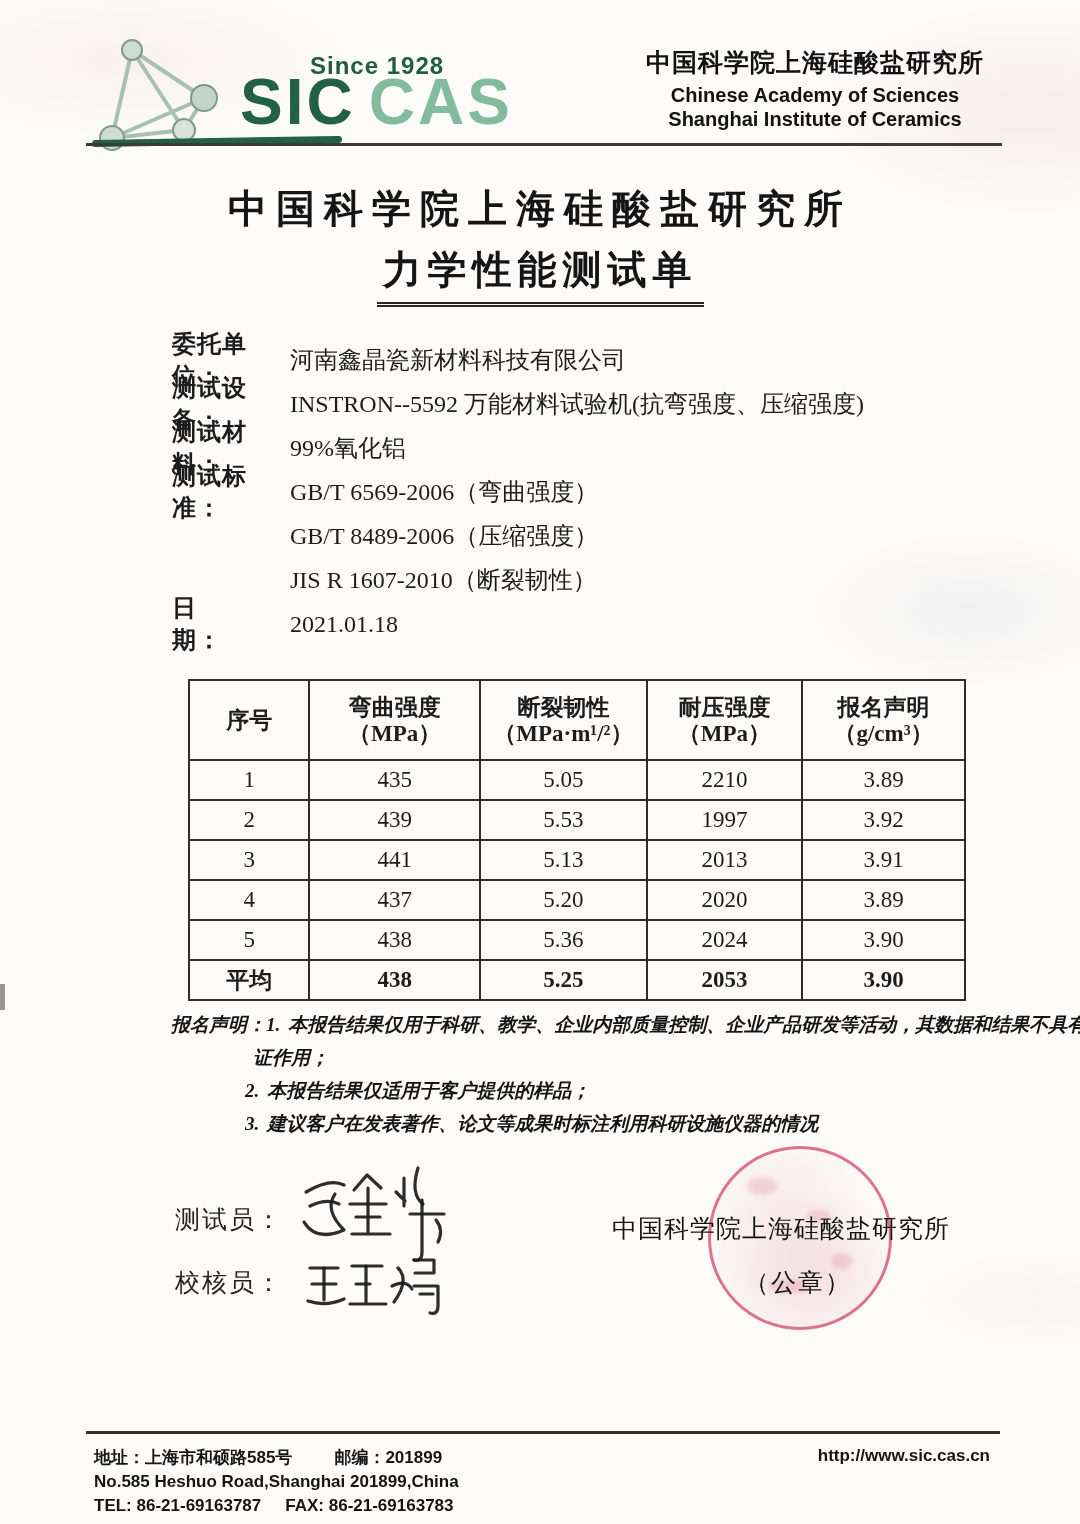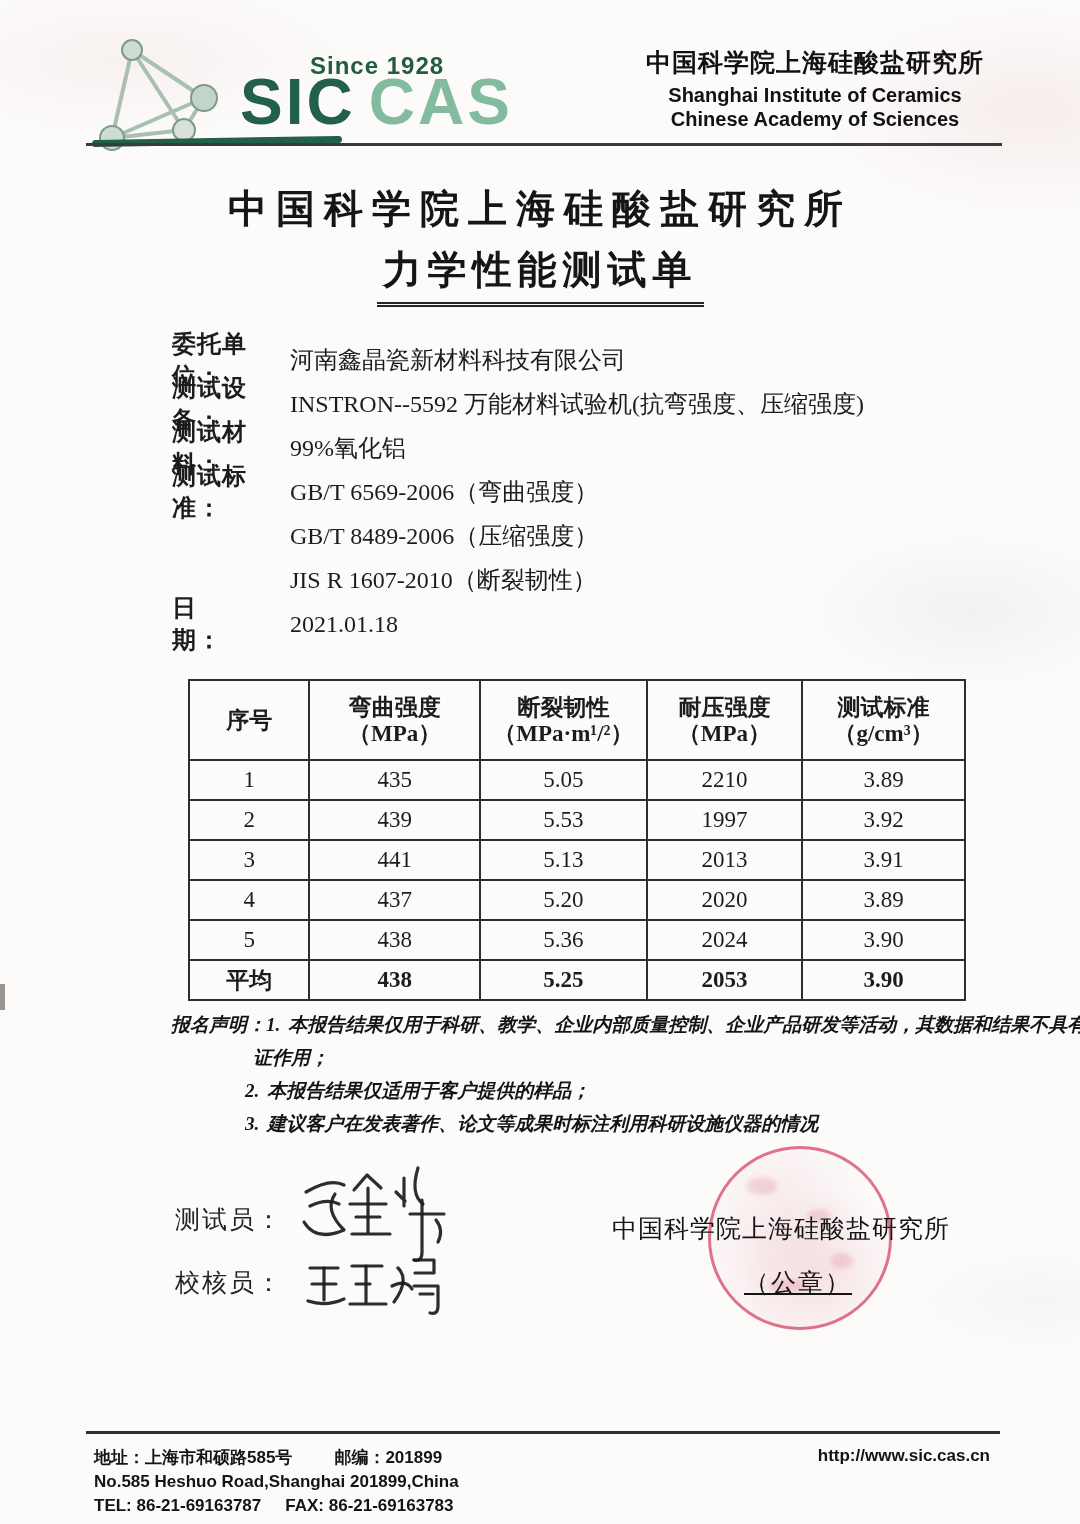--- a/index.html
+++ b/index.html
@@ -66,21 +66,21 @@
   .sig-svg path { fill:none; stroke:#1b1b1b; stroke-width:3.2; stroke-linecap:round; stroke-linejoin:round; opacity:.92; }
   .stamp { position:absolute; left:708px; top:1146px; width:184px; height:184px; border-radius:50%;
            border:3px solid rgba(211,64,95,.72);
            background:
              radial-gradient(circle at 40% 30%, rgba(214,90,115,.10), transparent 55%),
              radial-gradient(circle at 65% 70%, rgba(214,90,115,.14), transparent 50%),
              radial-gradient(circle at 30% 75%, rgba(214,90,115,.08), transparent 45%);
   }
   .stamp-noise { position:absolute; border-radius:50%; background:rgba(205,80,105,.18); filter:blur(2px); }
   .org-line { position:absolute; left:612px; top:1212px; font-size:25px; letter-spacing:1px; color:#141414; z-index:3; }
-  .seal-line { position:absolute; left:744px; top:1266px; font-size:25px; letter-spacing:2px; color:#141414; z-index:3;text-decoration:underline; }
+  .seal-line { position:absolute; left:744px; top:1266px; font-size:25px; letter-spacing:2px; color:#141414; z-index:3; }
   
   .footer-rule { position:absolute; left:86px; right:80px; top:1431px; height:3px; background:#2f2e2d; }
   .footer { position:absolute; left:94px; top:1446px; right:90px;
             font-family:"Liberation Sans","DejaVu Sans",sans-serif; font-weight:bold; font-size:17px; color:#141414; }
   .f-line { line-height:24px; }
   .f-gap { display:inline-block; width:42px; }
   .f-web { position:absolute; right:0; top:0; }
   .edge-speck { position:absolute; left:0; top:984px; width:5px; height:26px; background:#6d6a66; opacity:.7; }
 </style>
 </head>
@@ -106,22 +106,22 @@
       </g>
     </svg>
     <div class="since">Since 1928</div>
     <div class="wordmark"><span class="wm-sic">SIC</span><span class="wm-cas">CAS</span></div>
     <div class="logo-swoosh"></div>
   </div>
 
   <div class="inst-block">
     <div class="inst-cn">中国科学院上海硅酸盐研究所</div>
     <div class="inst-en">
+      <div>Chinese Academy of Sciences</div>
       <div>Shanghai Institute of Ceramics</div>
-      <div>Chinese Academy of Sciences</div>
     </div>
   </div>
 
   <div class="header-rule"></div>
 
   <div class="title1">中国科学院上海硅酸盐研究所</div>
   <div class="title2-wrap">
     <span class="title2">力学性能测试单</span>
   </div>
 
@@ -175,21 +175,21 @@
           </th>
       <th>
             <span class="th-name">断裂韧性</span>
             <span class="th-unit">（MPa·m¹/²）</span>
           </th>
       <th>
             <span class="th-name">耐压强度</span>
             <span class="th-unit">（MPa）</span>
           </th>
       <th>
-            <span class="th-name">测试标准</span>
+            <span class="th-name">报名声明</span>
             <span class="th-unit">（g/cm³）</span>
           </th>
     </tr>
     <tr>
       <td>1</td>
       <td>435</td>
       <td>5.05</td>
       <td>2210</td>
       <td>3.89</td>
     </tr>

